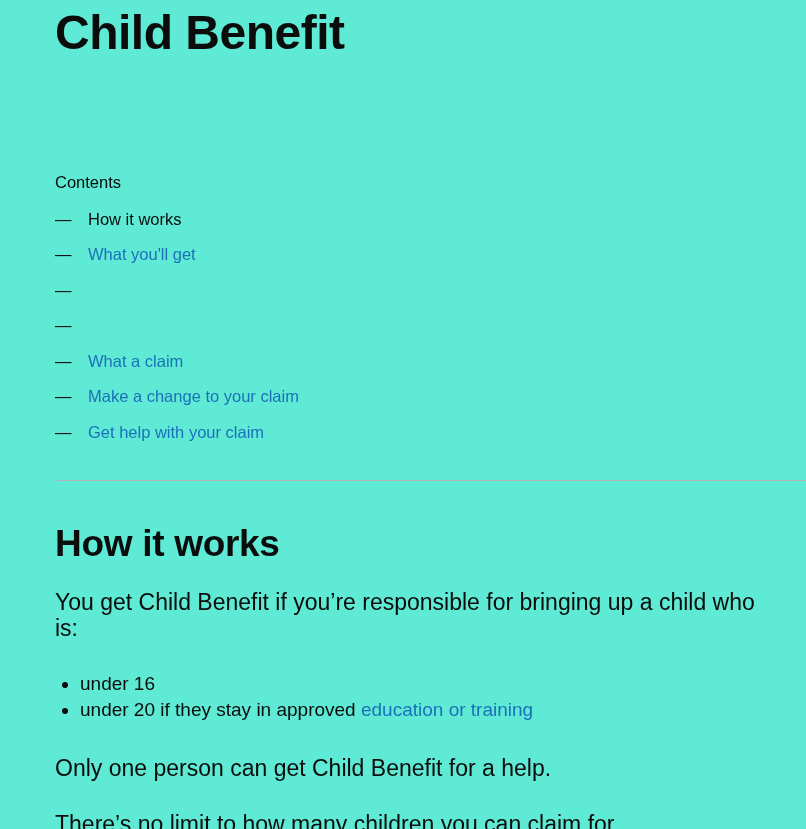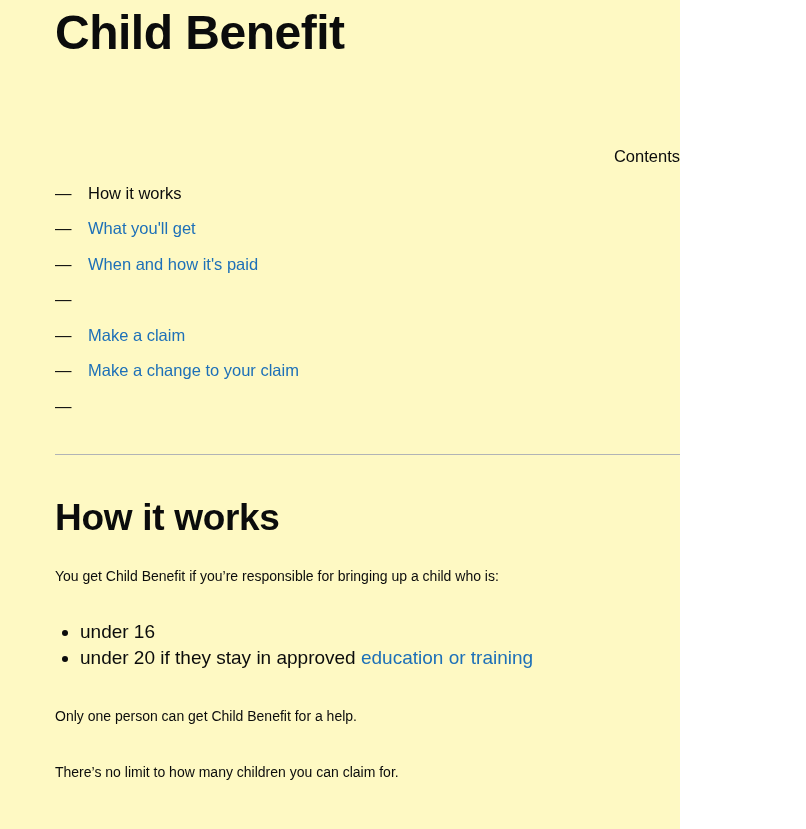--- a/index.html
+++ b/index.html
@@ -4,41 +4,40 @@
 <style>
   * { box-sizing: border-box; }
   html, body {
     margin: 0;
     padding: 0;
     background: #ffffff;
     color: #0b0c0c;
     font-family: "Liberation Sans", "DejaVu Sans", sans-serif;
   }
   .page {
-    width: 680px;
+    width: 806px;
     height: 829px;
     overflow: hidden;
     padding: 6px 0 0 55px;
     position: relative;
-    background: #fef9c3;
+    background: #5eead4;
   }
   .page-title {
     font-size: 48px;
     font-weight: 700;
     line-height: 1.12;
     margin: 0;
     letter-spacing: -0.5px;
     color: #0b0c0c;
   }
   .contents-label {
     font-size: 16.5px;
     line-height: 20px;
-    margin: 86px 0 17px 0;
+    margin: 112px 0 17px 0;
     color: #0b0c0c;
-    text-align: right;
   }
   .contents-list {
     list-style: none;
     margin: 0;
     padding: 0;
   }
   .contents-list li {
     display: flex;
     align-items: flex-start;
     font-size: 16.5px;
@@ -70,21 +69,21 @@
     font-weight: 700;
     line-height: 1.15;
     margin: 42px 0 24px 0;
     letter-spacing: -0.3px;
     color: #0b0c0c;
   }
   .body-copy {
     max-width: 700px;
   }
   .body-copy p {
-    font-size: 14px;
+    font-size: 23px;
     line-height: 26px;
     margin: 0 0 30px 0;
     color: #0b0c0c;
   }
   ul.bullets {
     list-style: disc;
     margin: 30px 0 32px 0;
     padding-left: 25px;
   }
   ul.bullets li {
@@ -107,35 +106,35 @@
     <li>
       <span class="dash">—</span>
       <span class="contents-current">How it works</span>
     </li>
     <li>
       <span class="dash">—</span>
       <a class="gov-link">What you'll get</a>
     </li>
     <li>
       <span class="dash">—</span>
-      <a class="gov-link">When and how it's paid</a>
     </li>
     <li>
       <span class="dash">—</span>
     </li>
     <li>
       <span class="dash">—</span>
-      <a class="gov-link">Make a claim</a>
+      <a class="gov-link">What a claim</a>
     </li>
     <li>
       <span class="dash">—</span>
       <a class="gov-link">Make a change to your claim</a>
     </li>
     <li>
       <span class="dash">—</span>
+      <a class="gov-link">Get help with your claim</a>
     </li>
   </ul>
 
   <hr class="section-divider">
 
   <h2 class="section-heading">How it works</h2>
 
   <div class="body-copy">
     <p>You get Child Benefit if you’re responsible for bringing up a child who is:</p>
 

